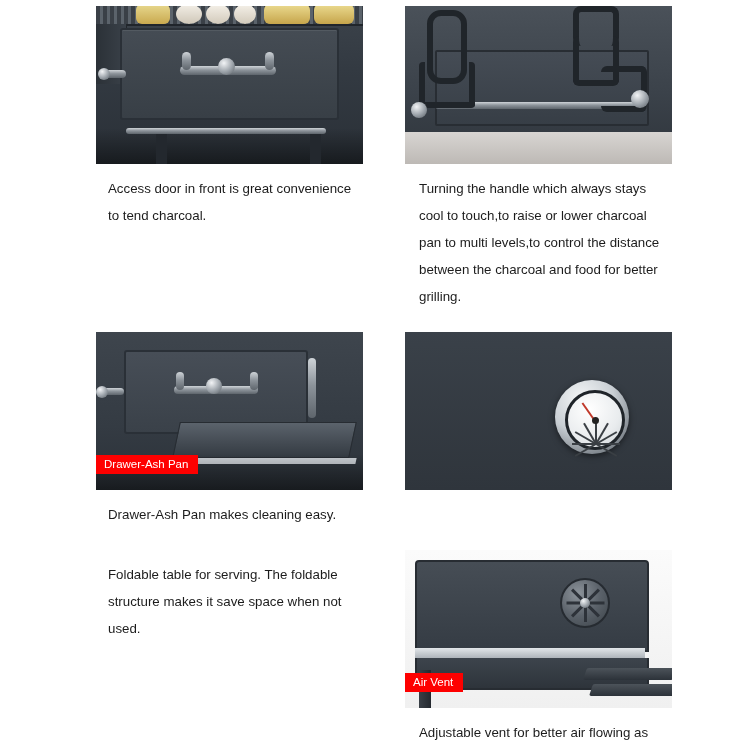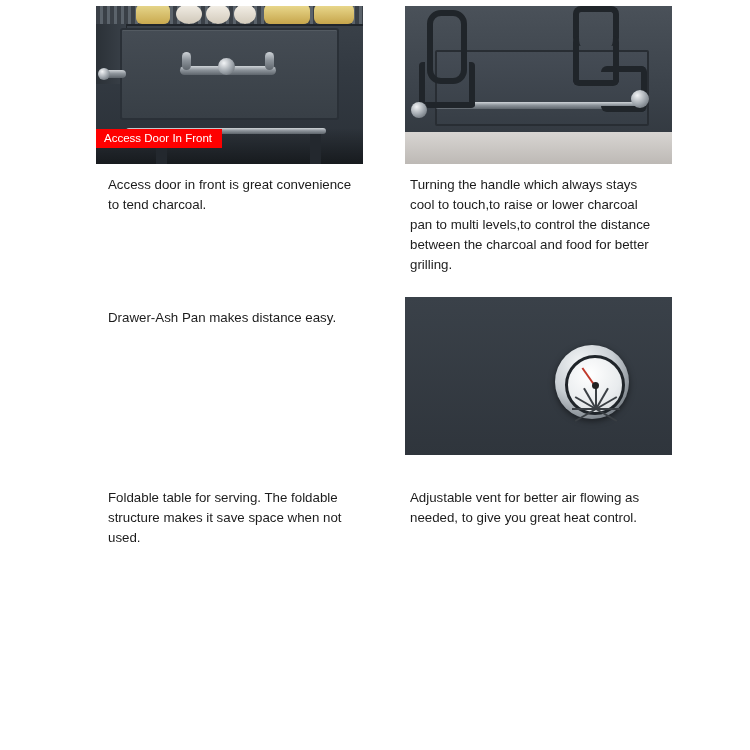--- a/index.html
+++ b/index.html
@@ -130,27 +130,27 @@
     color: #ffffff;
     font-size: 11.5px;
     line-height: 19px;
     height: 19px;
     padding: 0 10px 0 8px;
     white-space: nowrap;
     font-family: "Liberation Sans", sans-serif;
   }
   .caption {
     font-size: 13.3px;
-    line-height: 20px;
+    line-height: 27px;
     color: #1c1c1c;
     margin: 11px 0 0 0;
     width: 246px;
   }
   .cell.left .caption { margin-left: 100px; }
-  .cell.right .caption { margin-left: 7px; width: 252px; }
+  .cell.right .caption { margin-left: 16px; width: 252px; }
   .spacer-r1 { height: 22px; }
   .spacer-r2 { height: 22px; }
 </style>
 </head>
 <body>
 
 <div class="page">
   <div class="grid">
 
     <div class="cell left">
@@ -170,21 +170,20 @@
             <div class="handle-bar" style="left:60px;top:22px;width:9px;height:18px;"></div>
             <div class="handle-bar" style="left:143px;top:22px;width:9px;height:18px;"></div>
             <div class="rivet" style="left:96px;top:28px;width:17px;height:17px;"></div>
           </div>
           <div class="handle-bar" style="left:4px;top:64px;width:26px;height:8px;border-radius:4px;"></div>
           <div class="rivet" style="left:2px;top:62px;width:12px;height:12px;"></div>
           <div class="p1-shadow"></div>
           <div class="p1-leg" style="left:60px;"></div>
           <div class="p1-leg" style="left:214px;"></div>
           <div class="handle-bar" style="left:30px;bottom:30px;width:200px;height:6px;"></div>
-          <div class="label">Access Door In Front</div>
         </div>
         <p class="caption">Access door in front is great convenience to tend charcoal.</p>
       </div>
     </div>
 
     <div class="cell right">
       <div class="cell-inner">
         <div class="photo">
           <div class="p2-bg"></div>
           <div class="p2-floor"></div>
@@ -202,21 +201,37 @@
         </div>
         <p class="caption">Turning the handle which always stays cool to touch,to raise or lower charcoal pan to multi levels,to control the distance between the charcoal and food for better grilling.</p>
       </div>
     </div>
 
     <div class="spacer-r1"></div>
     <div class="spacer-r1"></div>
 
     <div class="cell left">
       <div class="cell-inner">
-        <p class="caption">Drawer-Ash Pan makes distance easy.</p>
+        <div class="photo">
+          <div class="p3-bg"></div>
+          <div class="p3-door">
+            <div class="handle-bar" style="left:48px;top:34px;width:84px;height:8px;"></div>
+            <div class="handle-bar" style="left:50px;top:20px;width:8px;height:18px;"></div>
+            <div class="handle-bar" style="left:124px;top:20px;width:8px;height:18px;"></div>
+            <div class="rivet" style="left:80px;top:26px;width:16px;height:16px;"></div>
+          </div>
+          <div class="handle-bar" style="left:4px;top:56px;width:24px;height:7px;"></div>
+          <div class="rivet" style="left:0px;top:54px;width:12px;height:12px;"></div>
+          <div class="p3-pan"></div>
+          <div class="p3-rail"></div>
+          <div class="handle-bar" style="left:212px;top:26px;width:8px;height:60px;"></div>
+          <div class="p1-shadow"></div>
+          <div class="label">Drawer-Ash Pan</div>
+        </div>
+        <p class="caption">Drawer-Ash Pan makes cleaning easy.</p>
       </div>
     </div>
 
     <div class="cell right">
       <div class="cell-inner">
         <div class="photo">
           <div class="p4-bg"></div>
           <div class="p4-therm-ring">
             <div class="p4-therm-face">
               <div class="p4-tick" style="transform: rotate(-120deg);"></div>
@@ -240,18 +255,35 @@
     <div class="spacer-r2"></div>
 
     <div class="cell left">
       <div class="cell-inner">
         <p class="caption">Foldable table for serving. The foldable structure makes it save space when not used.</p>
       </div>
     </div>
 
     <div class="cell right">
       <div class="cell-inner">
+        <div class="photo">
+          <div class="p6-bg"></div>
+          <div class="p6-lid"></div>
+          <div class="p6-vent">
+            <div class="p6-vane" style="transform: rotate(0deg);"></div>
+            <div class="p6-vane" style="transform: rotate(45deg);"></div>
+            <div class="p6-vane" style="transform: rotate(90deg);"></div>
+            <div class="p6-vane" style="transform: rotate(135deg);"></div>
+            <div class="rivet" style="left:50%;top:50%;width:10px;height:10px;margin:-5px 0 0 -5px;"></div>
+          </div>
+          <div class="p6-band"></div>
+          <div class="p6-lower"></div>
+          <div class="p5-slat" style="left:180px;top:118px;width:90px;height:12px;transform:skewX(-18deg);"></div>
+          <div class="p5-slat" style="left:186px;top:134px;width:90px;height:12px;transform:skewX(-18deg);"></div>
+          <div class="p5-post" style="left:14px;top:120px;width:12px;height:38px;"></div>
+          <div class="label">Air Vent</div>
+        </div>
         <p class="caption">Adjustable vent for better air flowing as needed, to give you great heat control.</p>
       </div>
     </div>
 
   </div>
 </div>
 
 </body></html>

